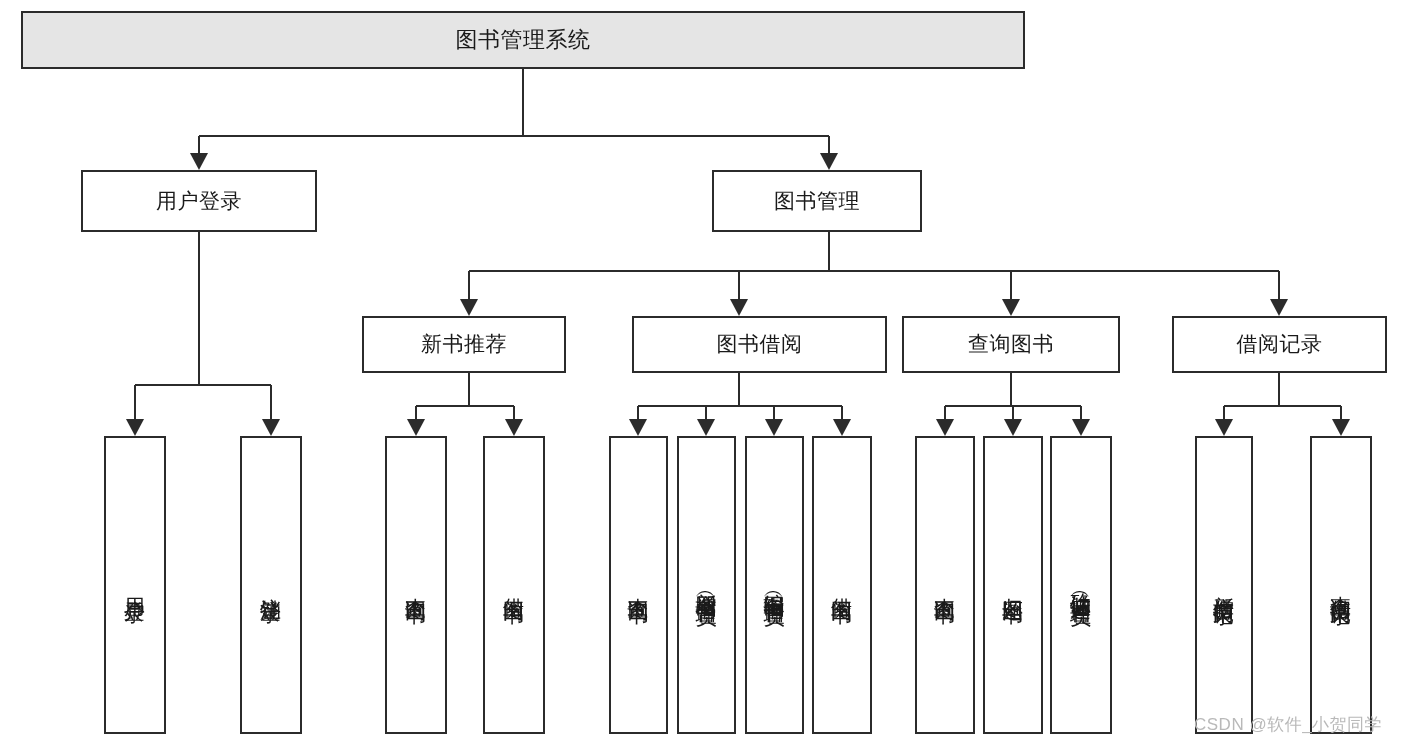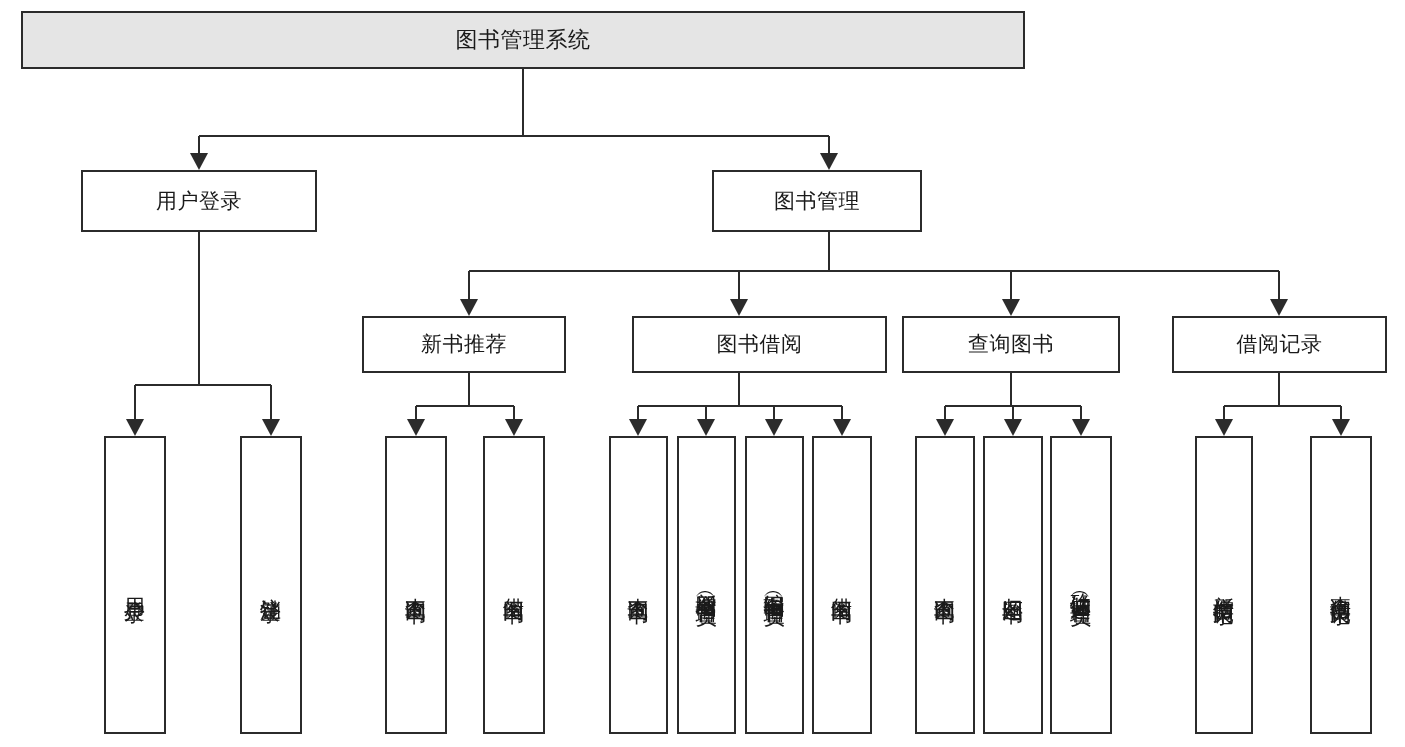--- a/index.html
+++ b/index.html
@@ -178,13 +178,14 @@
       <div class="node vertical" style="left: 1050px; top: 436px; width: 62px; height: 298px; background: rgb(255, 255, 255); border-color: rgb(43, 43, 43);">
         <span class="node-label" style="color: rgb(26, 26, 26);">确认归还（管理员）</span>
       </div>
       <div class="node vertical" style="left: 1195px; top: 436px; width: 58px; height: 298px; background: rgb(255, 255, 255); border-color: rgb(43, 43, 43);">
         <span class="node-label" style="color: rgb(26, 26, 26);">新增借阅记录</span>
       </div>
       <div class="node vertical" style="left: 1310px; top: 436px; width: 62px; height: 298px; background: rgb(255, 255, 255); border-color: rgb(43, 43, 43);">
         <span class="node-label" style="color: rgb(26, 26, 26);">查询借阅记录</span>
       </div>
     </div>
+  <div class="watermark" style="left: 1194px; top: 713px; color: rgb(185, 185, 185);">CSDN @软件_小贺同学</div>
 </div>
 
 </body></html>

